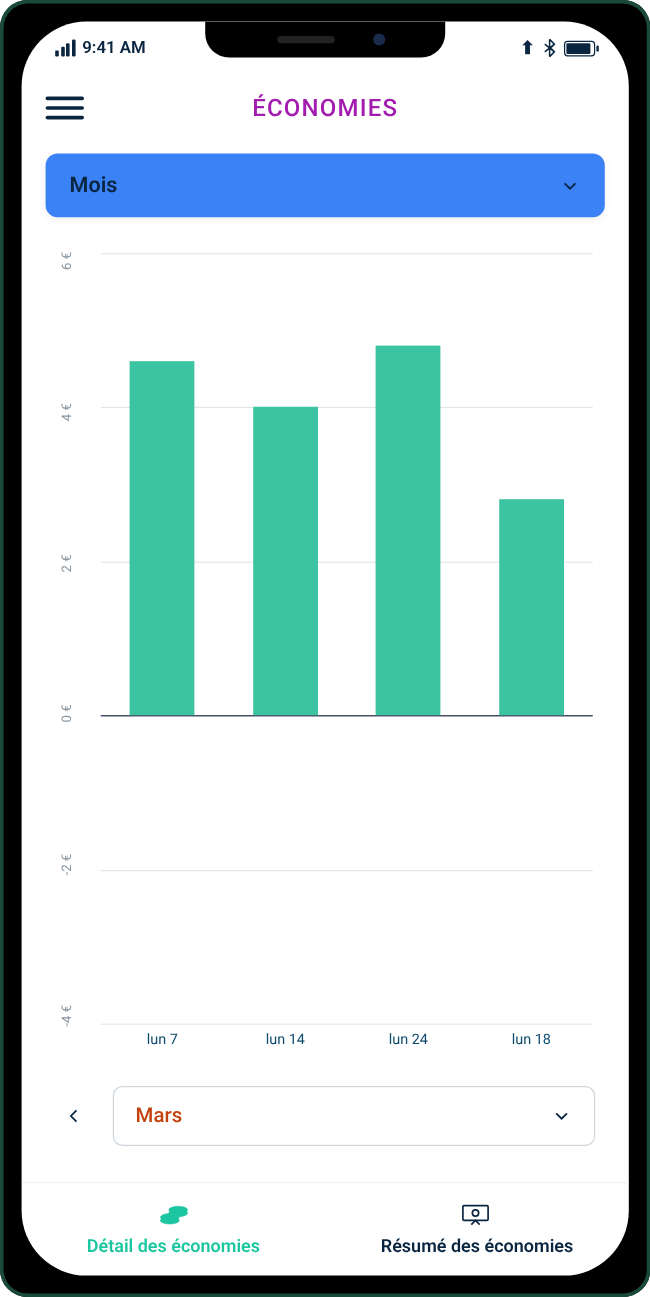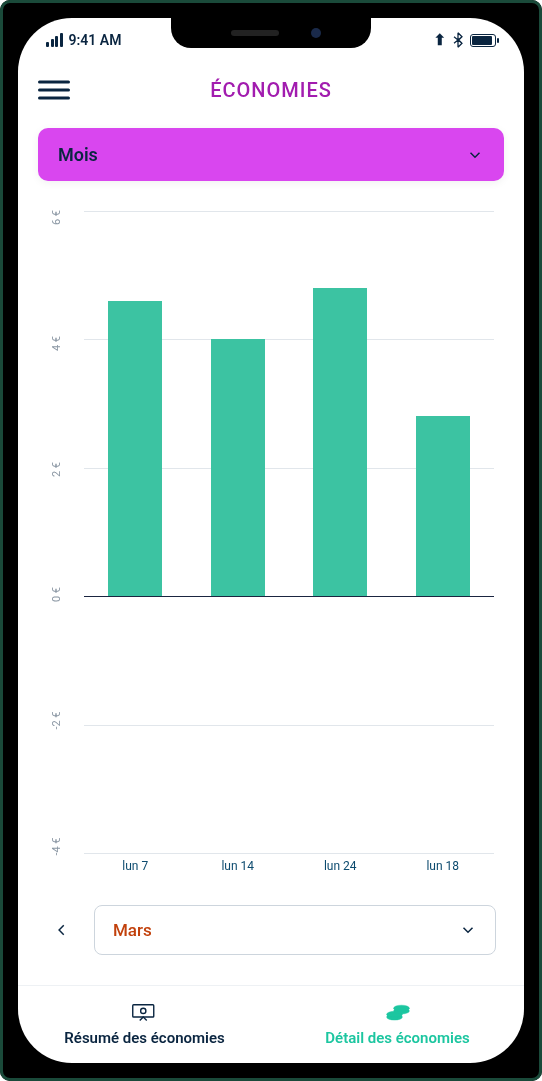--- a/index.html
+++ b/index.html
@@ -7,21 +7,21 @@
     font-family: -apple-system, BlinkMacSystemFont, "Segoe UI", Roboto, sans-serif;
     background: #fff;
     display: flex;
     justify-content: center;
     align-items: flex-start;
   }
   .phone-frame {
     width: 542px;
     height: 1081px;
     background: #000;
-    border-radius: 10px;
+    border-radius: 23px;
     padding: 18px;
     position: relative;
     box-shadow: inset 0 0 0 3px #1a4a3a;
   }
   .screen {
     width: 100%;
     height: 100%;
     background: #fff;
     border-radius: 54px;
     overflow: hidden;
@@ -75,21 +75,21 @@
   .hamburger {
     position:absolute; left:20px; top:50%; transform:translateY(-50%);
     width:32px; cursor:pointer;
   }
   .hamburger div{ height:3px; background:#0a2540; margin:5px 0; border-radius:2px;}
   .title { font-size:20px; font-weight:500; letter-spacing:1px; color:#a21caf;}
 
   .content { flex:1; padding: 0 20px 10px 20px; display:flex; flex-direction:column; overflow:hidden;}
 
   .dropdown {
-    background:#d946ef; border-radius:10px; box-shadow:0 2px 8px rgba(0,0,0,0.06);
+    background:#3b82f6; border-radius:10px; box-shadow:0 2px 8px rgba(0,0,0,0.06);
     padding:16px 20px; display:flex; justify-content:space-between; align-items:center;
     margin: 10px 0 20px 0; cursor:pointer;
   }
   .dropdown-label{ font-size:18px; font-weight:600; color:#0a2540;}
   .chevron{ width:18px; height:18px;}
   .chevron svg{ width:100%; height:100%; stroke:#0a2540; stroke-width:2; fill:none;}
 
   .chart-area{
     flex:1; position:relative; padding: 10px 10px 10px 40px;
   }
@@ -234,37 +234,37 @@
         <div class="month-select">
           <span class="month-select-label">Mars</span>
           <span class="chevron"><svg viewBox="0 0 24 24">
                 <polyline points="6 9 12 15 18 9"></polyline>
               </svg></span>
         </div>
       </div>
     </div>
 
     <div class="bottom-tabs">
-      <div class="tab inactive">
-        <div class="tab-icon">
-          <svg viewBox="0 0 32 24" fill="none" stroke="#0a2540" stroke-width="1.6">
-            <rect x="2" y="2" width="24" height="14" rx="1"></rect>
-            <circle cx="14" cy="9" r="3"></circle>
-            <path d="M10 20 L14 16 L18 20"></path>
-          </svg>
-        </div>
-        <span class="tab-label">Résumé des économies</span>
-      </div>
       <div class="tab active">
         <div class="tab-icon">
           <svg viewBox="0 0 32 24" fill="#1cc6a0" stroke="#1cc6a0" stroke-width="0.5">
             <ellipse cx="12" cy="16" rx="9" ry="3.5"></ellipse>
             <ellipse cx="12" cy="13" rx="9" ry="3.5" fill="#1cc6a0"></ellipse>
             <ellipse cx="20" cy="9" rx="9" ry="3.5"></ellipse>
             <ellipse cx="20" cy="6" rx="9" ry="3.5"></ellipse>
           </svg>
         </div>
         <span class="tab-label">Détail des économies</span>
       </div>
+      <div class="tab inactive">
+        <div class="tab-icon">
+          <svg viewBox="0 0 32 24" fill="none" stroke="#0a2540" stroke-width="1.6">
+            <rect x="2" y="2" width="24" height="14" rx="1"></rect>
+            <circle cx="14" cy="9" r="3"></circle>
+            <path d="M10 20 L14 16 L18 20"></path>
+          </svg>
+        </div>
+        <span class="tab-label">Résumé des économies</span>
+      </div>
     </div>
 
   </div>
 </div>
 
 </body></html>

